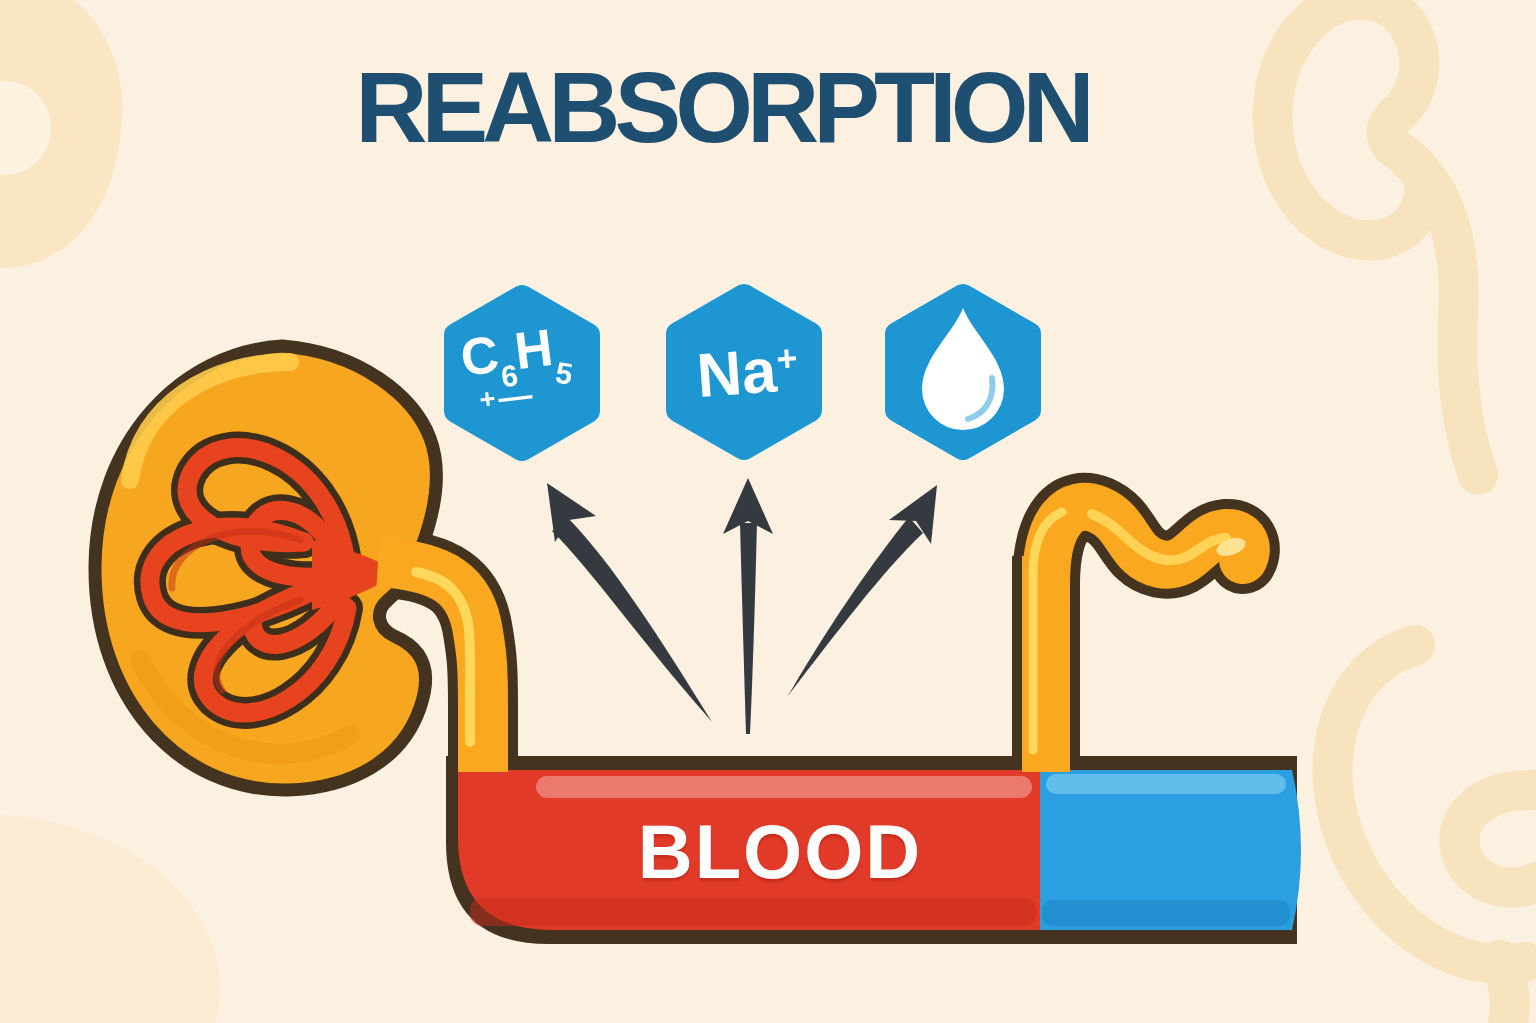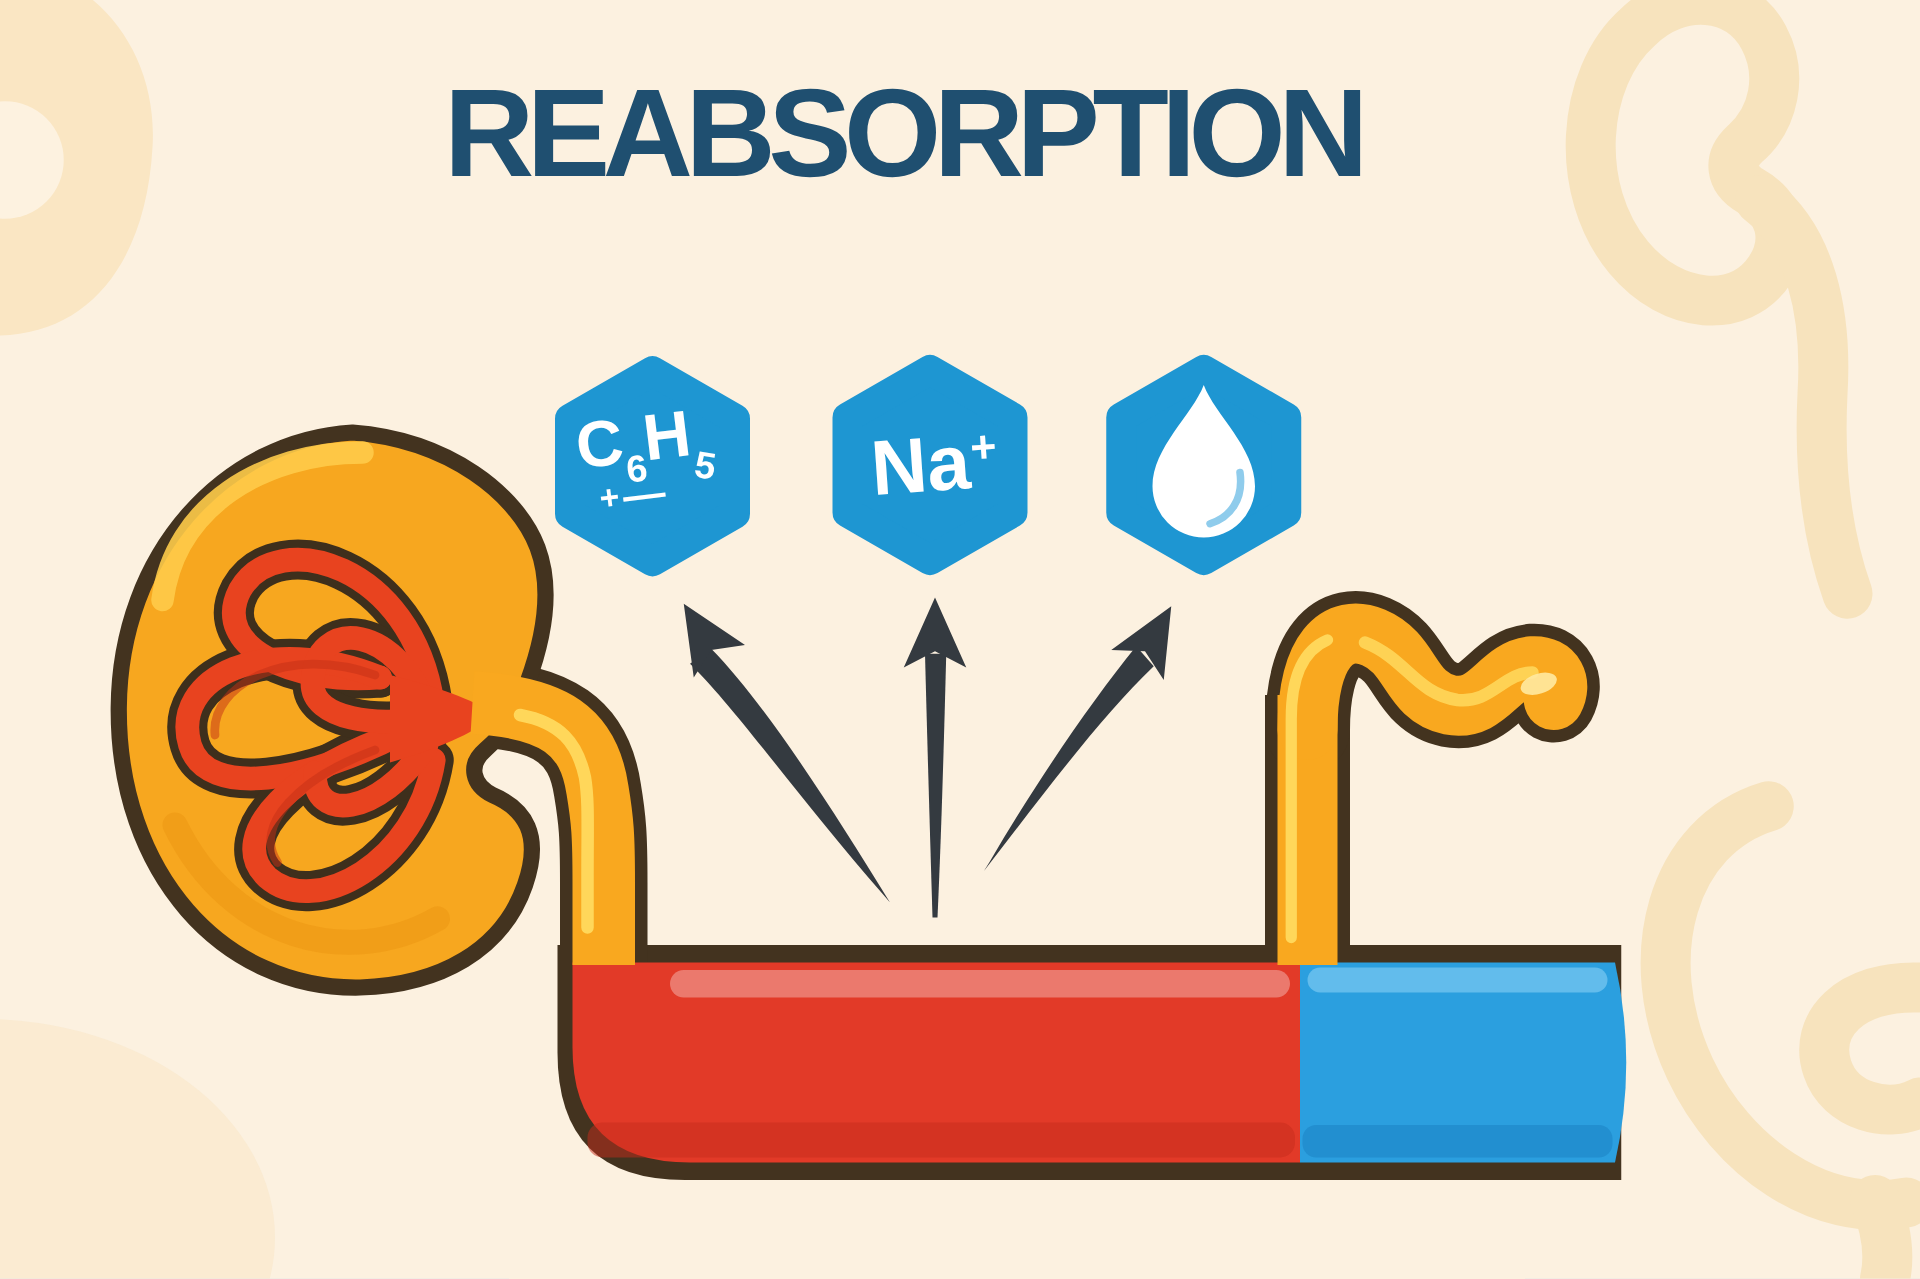--- a/index.html
+++ b/index.html
@@ -141,13 +141,14 @@
     </div>
     <div class="glu-row2">
       <span>+</span><span class="glu-dash">—</span>
     </div>
   </div>
 
   <div class="hex-label sodium">
     <span class="na-main">Na</span><span class="na-charge">+</span>
   </div>
 
+  <div class="blood-label">BLOOD</div>
 </div>
 
 </body></html>

